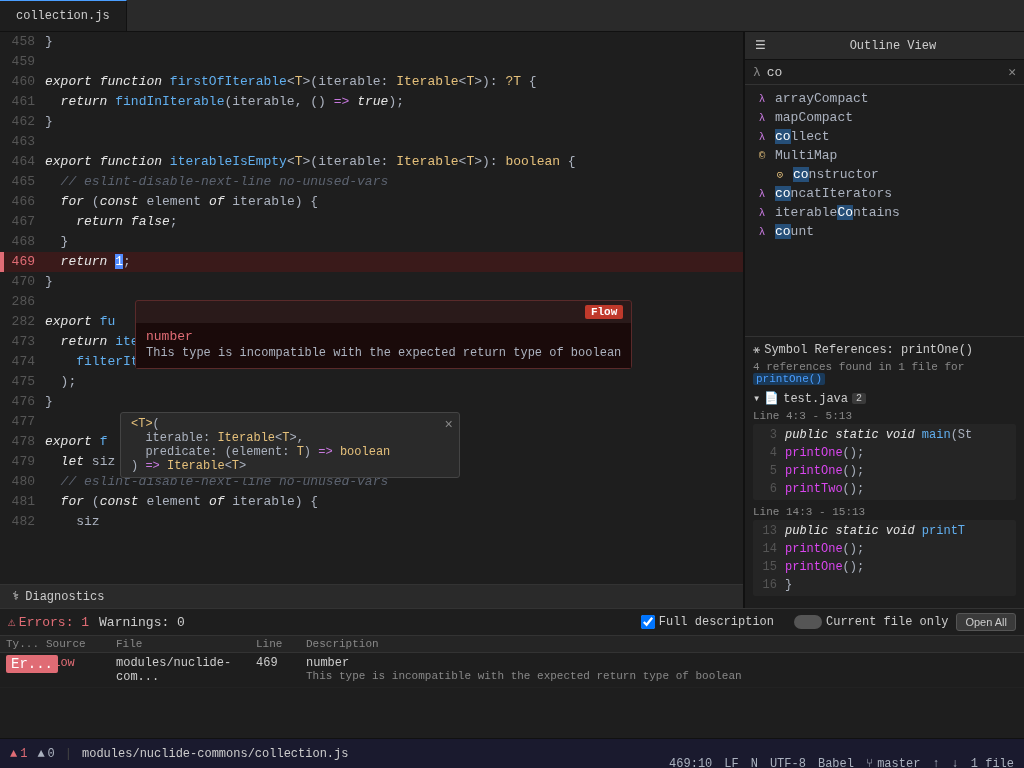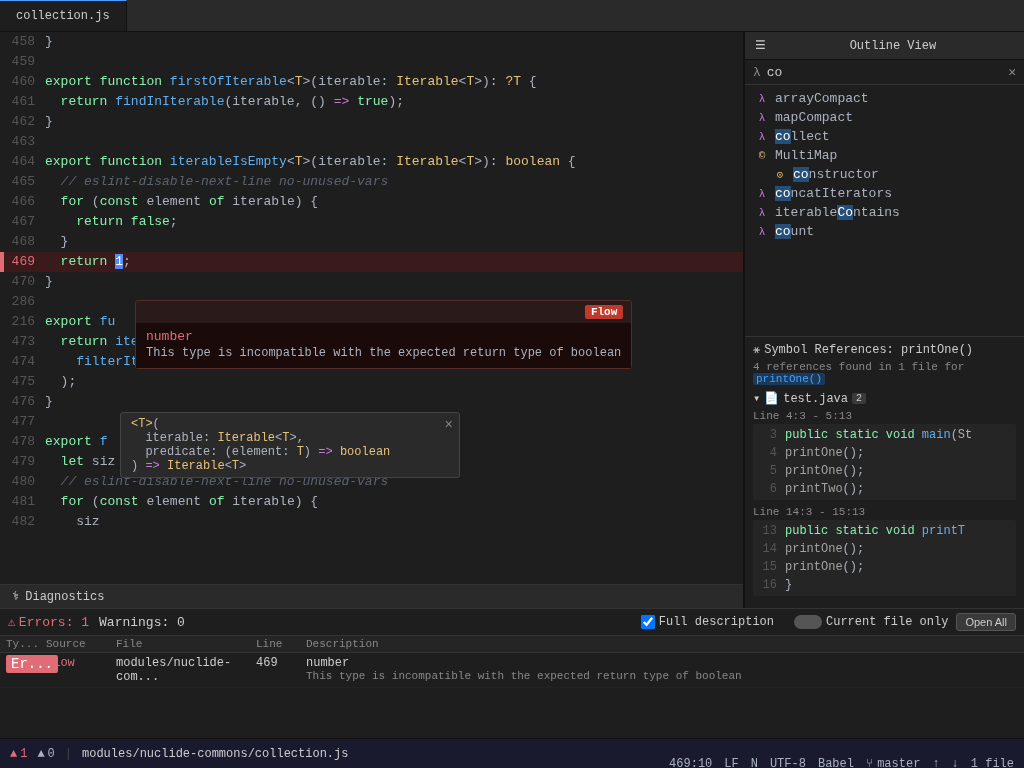--- a/index.html
+++ b/index.html
@@ -79,21 +79,21 @@
     .line-num.error-line {
       color: #e06c75;
     }
 
     .line-content {
       flex: 1;
       white-space: pre;
       color: #abb2bf;
     }
 
-    .kw { color: #86efac; }
+    .kw { color: #e5e5e5; font-style: italic; }
     .fn { color: #61afef; }
     .type { color: #e5c07b; }
     .cmt { color: #5c6370; font-style: italic; }
     .op { color: #abb2bf; }
     .punct { color: #abb2bf; }
     .arrow { color: #c678dd; }
     .cur { background: #528bff; color: #fff; }
     .err-indicator {
       position: absolute;
       left: 0;
@@ -327,21 +327,21 @@
       color: #555;
       width: 18px;
       text-align: right;
       flex-shrink: 0;
     }
 
     .ref-line-content {
       color: #abb2bf;
     }
 
-    .ref-fn-color { color: #a3a3a3; }
+    .ref-fn-color { color: #d946ef; }
 
     
     .diagnostics-section {
       height: 130px;
       border-top: 1px solid #333;
       background: #1e1e1e;
       display: flex;
       flex-direction: column;
     }
 
@@ -576,21 +576,21 @@
         <span class="line-num">470</span>
         <span class="line-content"><span class="punct">}</span></span>
       </div>
 
       <div class="code-line">
         <span class="line-num">286</span>
         <span class="line-content"> </span>
       </div>
 
       <div class="code-line">
-        <span class="line-num">216</span>
+        <span class="line-num">282</span>
         <span class="line-content"><span class="kw">export</span> <span class="fn">fu</span></span>
       </div>
 
       <div class="code-line">
         <span class="line-num">473</span>
         <span class="line-content">  <span class="kw">return</span> <span class="fn">iterableIsEmpty</span><span class="punct">(</span></span>
       </div>
 
       <div class="code-line">
         <span class="line-num">474</span>

